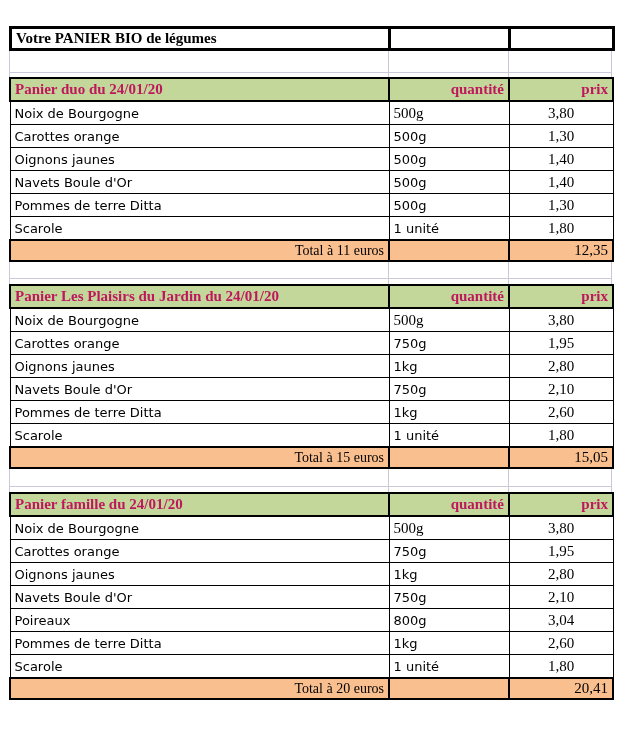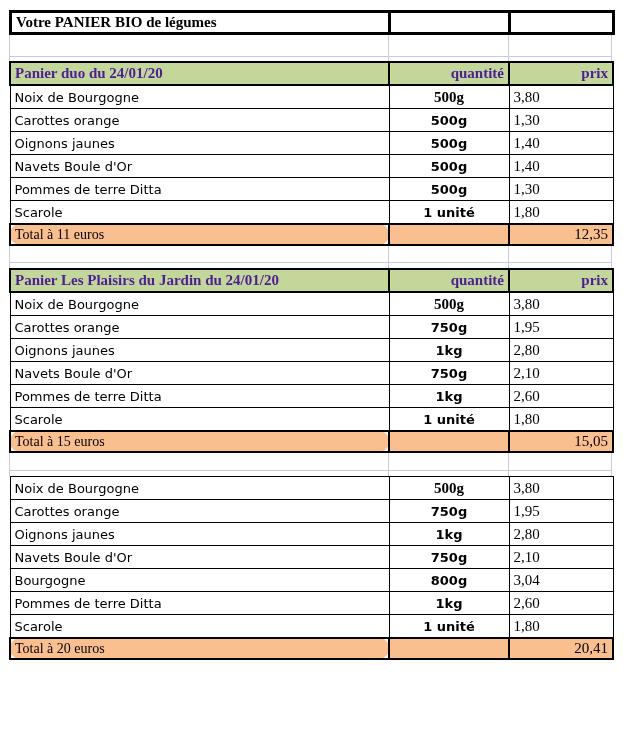--- a/index.html
+++ b/index.html
@@ -1,21 +1,21 @@
 <!DOCTYPE html>
 <html><head>
 <meta charset="utf-8">
 <style>
   html, body { margin: 0; padding: 0; background: #ffffff; }
   .sheet {
     position: relative;
     width: 640px;
     height: 745px;
     background: #ffffff;
-    padding-top: 10px;
+    padding-top: 26px;
     box-sizing: border-box;
     overflow: hidden;
   }
   .tbl {
     border-collapse: collapse;
     table-layout: fixed;
     margin-left: 9px;
     width: 603px;
   }
   col.c1 { width: 379px; }
@@ -47,21 +47,21 @@
   .gh { left: 0; right: 0; height: 1px; }
 
   
   .basket th {
     background: #c4d79b;
     border: 2px solid #000;
     height: 19px;
     font-family: "Liberation Serif", "DejaVu Serif", serif;
     font-weight: bold;
     font-size: 15px;
-    color: #4c1d95;
+    color: #be185d;
     padding: 1px 4px;
   }
   .basket th.bt { text-align: left; white-space: nowrap; }
   .basket th.qh, .basket th.ph { text-align: right; }
 
   .basket td {
     border: 1.5px solid #000;
     height: 22px;
     padding: 0 4px;
     color: #000;
@@ -69,42 +69,40 @@
     white-space: nowrap;
   }
   .basket td.name {
     font-family: "DejaVu Sans", "Liberation Sans", sans-serif;
     font-size: 13px;
     text-align: left;
   }
   .basket td.qty {
     font-family: "DejaVu Sans", "Liberation Sans", sans-serif;
     font-size: 13px;
+    text-align: left;
+  }
+  .basket td.qty.serif-qty {
+    font-family: "Liberation Serif", "DejaVu Serif", serif;
+    font-size: 15px;
+  }
+  .basket td.price {
+    font-family: "Liberation Serif", "DejaVu Serif", serif;
+    font-size: 15px;
     text-align: center;
-    font-weight: bold;
-  }
-  .basket td.qty.serif-qty {
-    font-family: "Liberation Serif", "DejaVu Serif", serif;
-    font-size: 15px;
-  }
-  .basket td.price {
-    font-family: "Liberation Serif", "DejaVu Serif", serif;
-    font-size: 15px;
-    text-align: left;
   }
   .basket tr.total td {
     background: #fabf8f;
     border: 2px solid #000;
     height: 19px;
   }
   .basket tr.total td.tl {
     font-family: "Liberation Serif", "DejaVu Serif", serif;
     font-size: 14px;
-    text-align: left;
-    border-radius: 10px;
+    text-align: right;
   }
   .basket tr.total td.tp {
     font-family: "Liberation Serif", "DejaVu Serif", serif;
     font-size: 15px;
     text-align: right;
   }
 </style>
 </head>
 <body>
 
@@ -249,20 +247,25 @@
     <i class="gh" style="bottom:5px"></i>
   </div>
 
   <table class="tbl basket">
     <colgroup>
         <col class="c1">
         <col class="c2">
         <col class="c3">
       </colgroup>
     <tbody>
+        <tr class="hdr">
+      <th class="bt">Panier famille du 24/01/20</th>
+      <th class="qh">quantité</th>
+      <th class="ph">prix</th>
+    </tr>
     <tr>
       <td class="name">Noix de Bourgogne</td>
       <td class="qty serif-qty">500g</td>
       <td class="price">3,80</td>
     </tr>
     <tr>
       <td class="name">Carottes orange</td>
       <td class="qty">750g</td>
       <td class="price">1,95</td>
     </tr>
@@ -270,21 +273,21 @@
       <td class="name">Oignons jaunes</td>
       <td class="qty">1kg</td>
       <td class="price">2,80</td>
     </tr>
     <tr>
       <td class="name">Navets Boule d'Or</td>
       <td class="qty">750g</td>
       <td class="price">2,10</td>
     </tr>
     <tr>
-      <td class="name">Bourgogne</td>
+      <td class="name">Poireaux</td>
       <td class="qty">800g</td>
       <td class="price">3,04</td>
     </tr>
     <tr>
       <td class="name">Pommes de terre Ditta</td>
       <td class="qty">1kg</td>
       <td class="price">2,60</td>
     </tr>
     <tr>
       <td class="name">Scarole</td>

